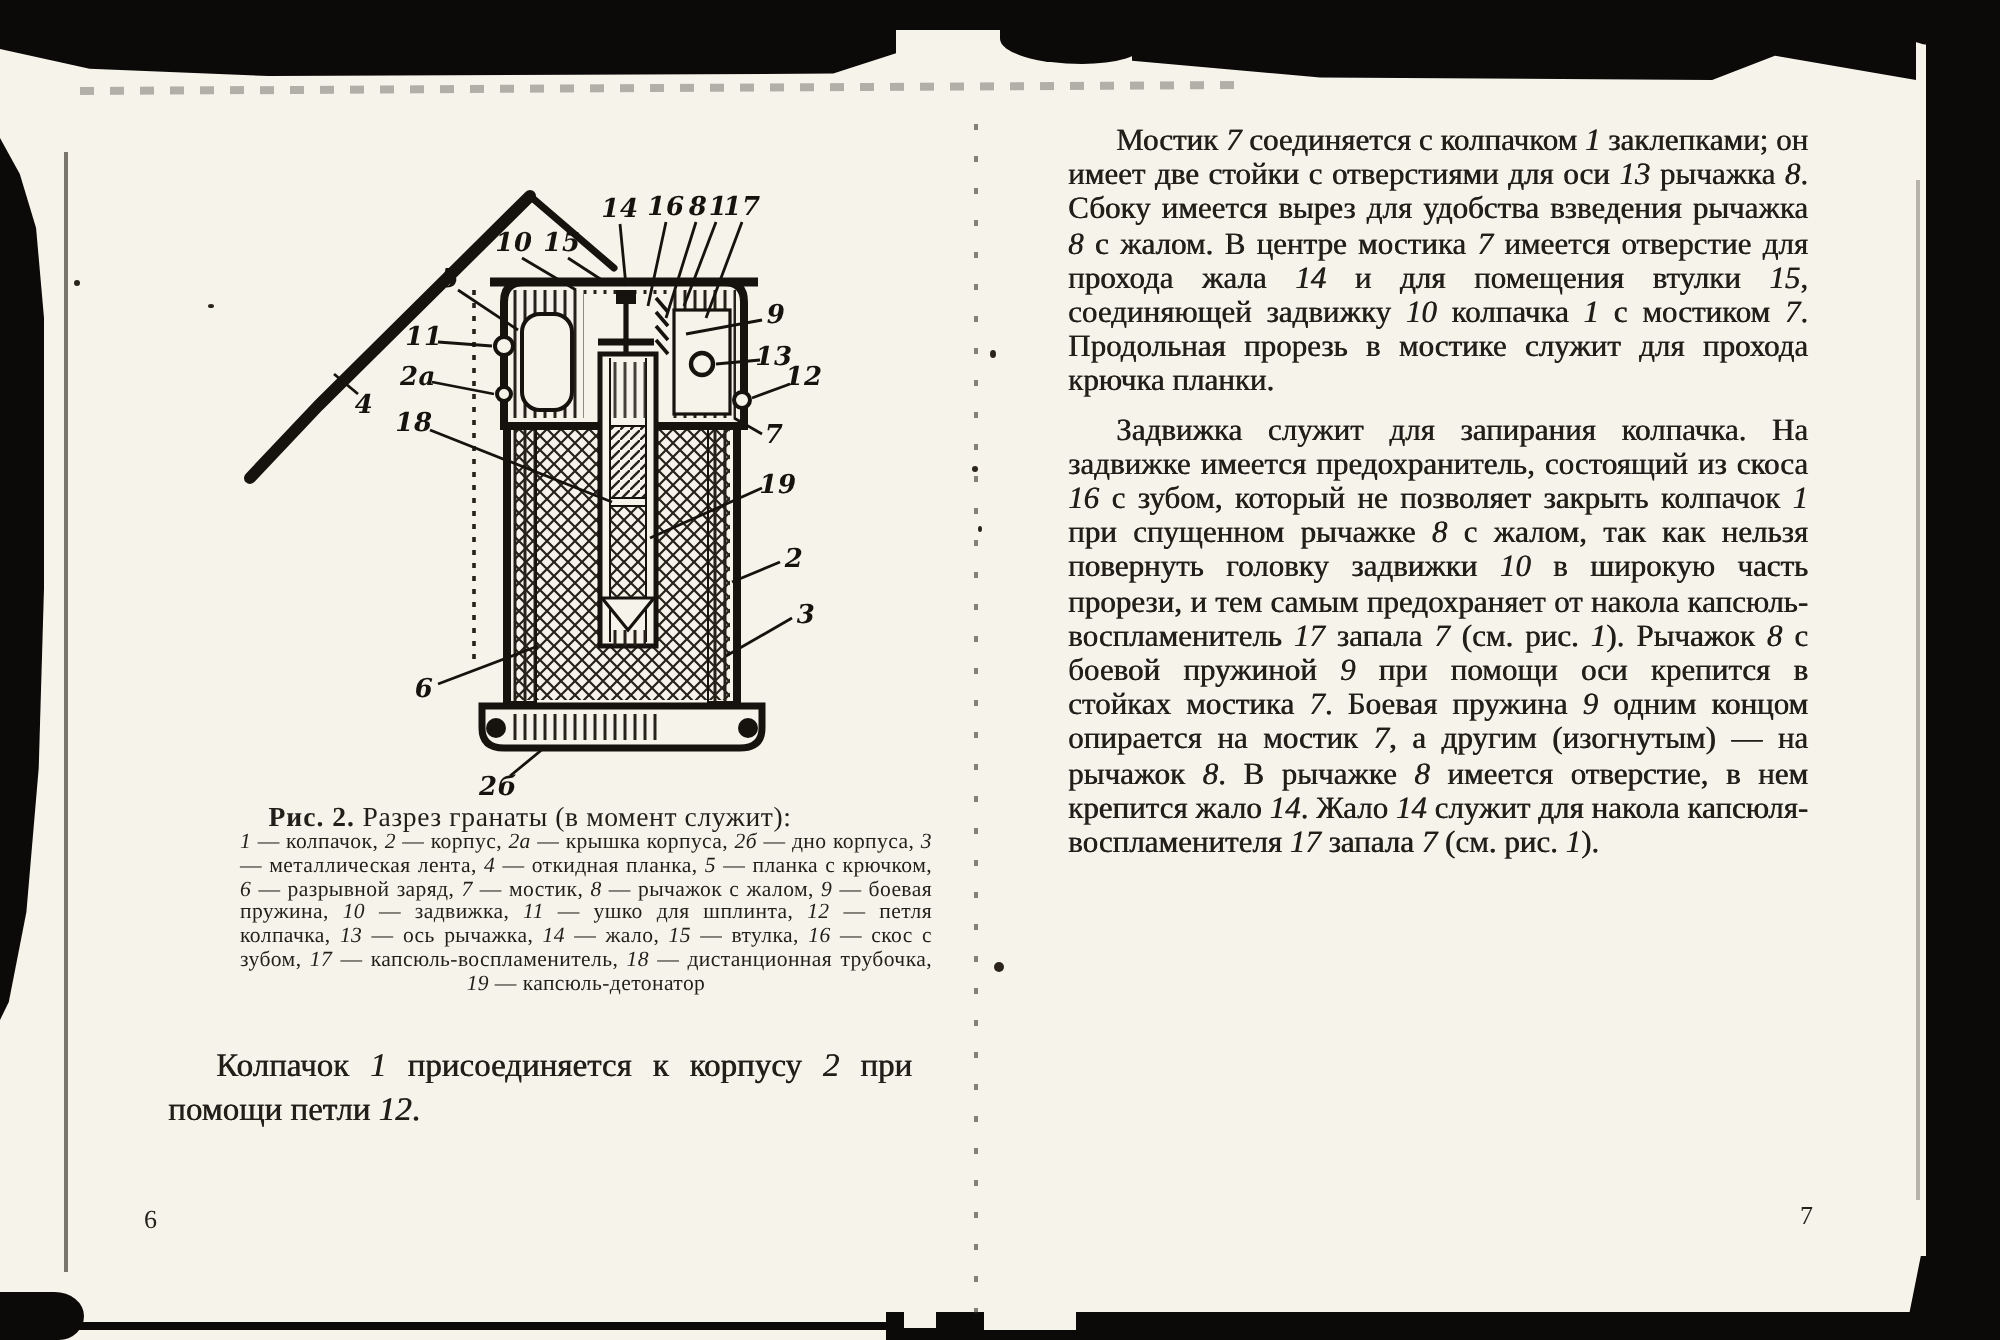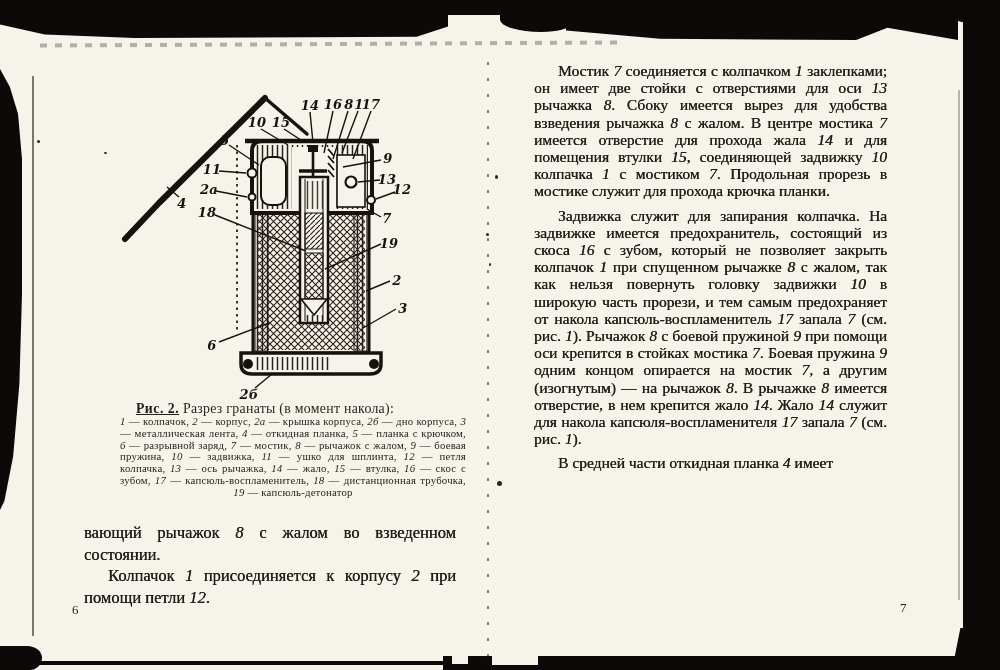--- a/index.html
+++ b/index.html
@@ -39,28 +39,28 @@
     transform:rotate(-.3deg);
     background:repeating-linear-gradient(90deg,rgba(20,16,12,.6) 0 7px,transparent 7px 15px);}
   .speck{position:absolute;background:#2a241d;border-radius:50%;}
   
   .figure{position:absolute;left:95px;top:85px;width:335px;height:335px;}
   .fig-svg{position:absolute;left:0;top:0;}
   .fig-label{position:absolute;transform:translate(-50%,-50%);
     font:italic 700 13px "DejaVu Serif",serif;color:#16130e;letter-spacing:.3px;}
   .fig-caption-title{position:absolute;left:105px;top:401px;width:320px;text-align:center;
     font-size:13.8px;letter-spacing:.3px;}
-  .fig-caption-title b{letter-spacing:.5px;text-decoration:underline;}
+  .fig-caption-title b{letter-spacing:.5px;}
   .fig-legend{position:absolute;left:120px;top:416px;width:346px;
     font-size:10.8px;line-height:11.8px;text-align:justify;text-align-last:center;
     letter-spacing:.2px;}
   .body-text{position:absolute;text-align:justify;text-shadow:.3px 0 0 currentColor;}
   .left-body{left:84px;top:522px;width:372px;font-size:16.5px;line-height:21.5px;}
   .right-body{left:534px;top:62px;width:370px;font-size:15.5px;line-height:17.2px;}
-  .body-text p{margin:0 17px 7px 0;text-indent:24px;}
+  .body-text p{margin:0 0 7px 0;text-indent:24px;}
   .left-body p{margin:0;}
   .body-text p.noindent{text-indent:0;}
   .page-num{position:absolute;font-size:13px;color:#26221c;}
   .pn-left{left:72px;top:602px;}
   .pn-right{left:900px;top:600px;}
   i,em{font-style:italic;}
 </style>
 </head>
 <body>
 
@@ -221,42 +221,40 @@
           <span class="fig-label" style="left: 308px; top: 223px;">3</span>
 
           <span class="fig-label" style="left: 117px; top: 260px;">6</span>
 
           <span class="fig-label" style="left: 154px; top: 309px;">2б</span>
         </div>
     </div>
 
     <div class="fig-caption-title">
       <b>Рис. 2.</b>
-      <span>Разрез гранаты (в момент накола):</span>
+      <span>Разрез гранаты (в момент служит):</span>
     </div>
 
     <div class="fig-legend"><i>1</i> — колпачок, <i>2</i> — корпус, <i>2а</i> — крышка корпуса, <i>2б</i> — дно корпуса, <i>3</i> — металлическая лента, <i>4</i> — откидная планка, <i>5</i> — планка с крючком, <i>6</i> — разрывной заряд, <i>7</i> — мостик, <i>8</i> — рычажок с жалом, <i>9</i> — боевая пружина, <i>10</i> — задвижка, <i>11</i> — ушко для шплинта, <i>12</i> — петля колпачка, <i>13</i> — ось рычажка, <i>14</i> — жало, <i>15</i> — втулка, <i>16</i> — скос с зубом, <i>17</i> — капсюль-воспламенитель, <i>18</i> — дистанционная трубочка, <i>19</i> — капсюль-детонатор</div>
 
     <div class="body-text left-body">
 
-        <p class="noindent">вающий рычажок <i>8</i> с жалом во взведенном состоянии.</p>
 
         <p>Колпачок <i>1</i> присоединяется к корпусу <i>2</i> при помощи петли <i>12</i>.</p>
       </div>
 
     <div class="page-num pn-left">6</div>
   </div>
 
   <div>
     <div class="body-text right-body">
 
         <p>Мостик <i>7</i> соединяется с колпачком <i>1</i> заклепками; он имеет две стойки с отверстиями для оси <i>13</i> рычажка <i>8</i>. Сбоку имеется вырез для удобства взведения рычажка <i>8</i> с жалом. В центре мостика <i>7</i> имеется отверстие для прохода жала <i>14</i> и для помещения втулки <i>15</i>, соединяющей задвижку <i>10</i> колпачка <i>1</i> с мостиком <i>7</i>. Продольная прорезь в мостике служит для прохода крючка планки.</p>
 
         <p>Задвижка служит для запирания колпачка. На задвижке имеется предохранитель, состоящий из скоса <i>16</i> с зубом, который не позволяет закрыть колпачок <i>1</i> при спущенном рычажке <i>8</i> с жалом, так как нельзя повернуть головку задвижки <i>10</i> в широкую часть прорези, и тем самым предохраняет от накола капсюль-воспламенитель <i>17</i> запала <i>7</i> (см. рис. <i>1</i>). Рычажок <i>8</i> с боевой пружиной <i>9</i> при помощи оси крепится в стойках мостика <i>7</i>. Боевая пружина <i>9</i> одним концом опирается на мостик <i>7</i>, а другим (изогнутым) — на рычажок <i>8</i>. В рычажке <i>8</i> имеется отверстие, в нем крепится жало <i>14</i>. Жало <i>14</i> служит для накола капсюля-воспламенителя <i>17</i> запала <i>7</i> (см. рис. <i>1</i>).</p>
 
 
-        <p>В средней части откидная планка <i>4</i> имеет</p>
       </div>
 
     <div class="page-num pn-right">7</div>
   </div>
 
 </div>
 
 </body></html>

